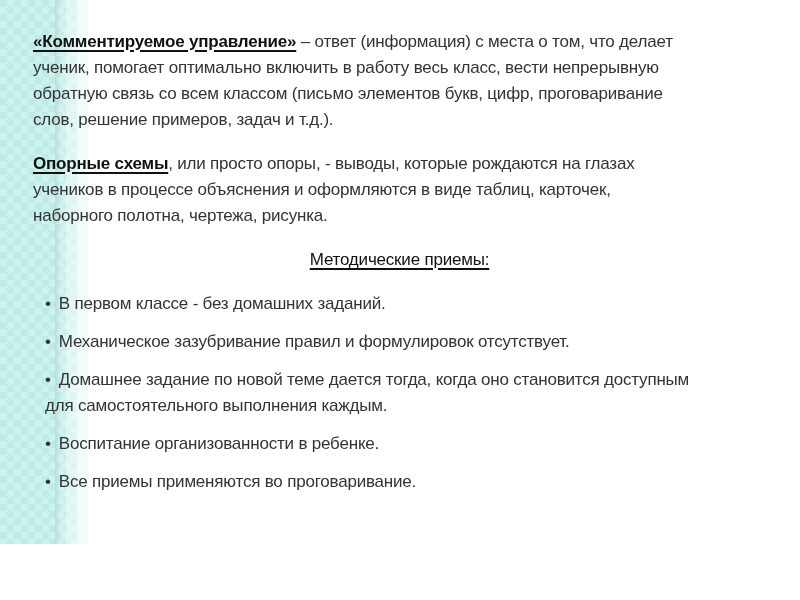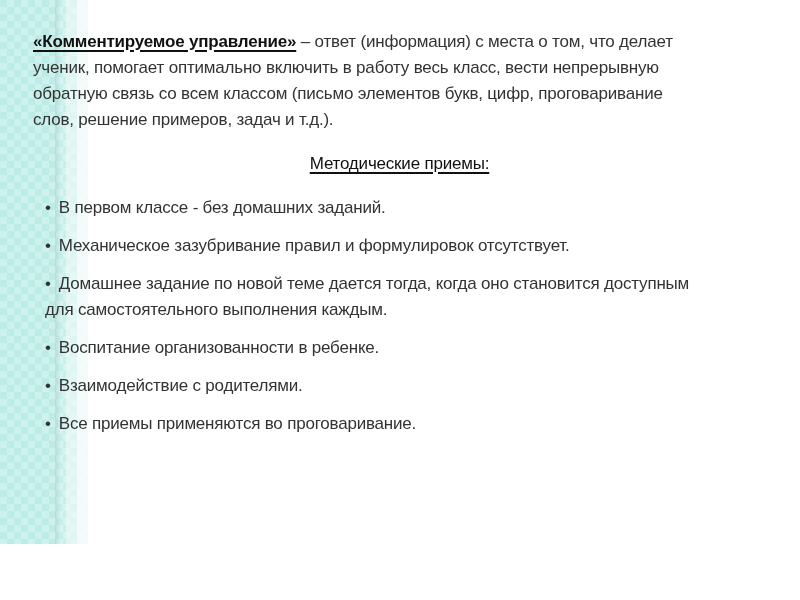--- a/index.html
+++ b/index.html
@@ -47,24 +47,26 @@
 <div class="slide">
   <div class="stripe"></div>
   <div class="stripe-edge"></div>
 
   <div class="content">
     <p class="para"><span class="lead">«Комментируемое управление»</span><span> –  ответ (информация) с места о том, что делает
 ученик, помогает оптимально включить в работу весь класс, вести непрерывную
 обратную связь со всем классом (письмо элементов букв, цифр, проговаривание
 слов, решение примеров, задач и т.д.).</span></p>
 
+    <p class="para"><span class="lead">Опорные схемы</span><span>, или просто опоры, - выводы, которые рождаются на глазах
+учеников в процессе объяснения и оформляются в виде таблиц, карточек,
+наборного полотна, чертежа, рисунка.</span></p>
 
     <p class="heading">Методические приемы:</p>
 
     <p class="bullet"><span class="bullet-char">•</span><span>В первом классе - без домашних заданий.</span></p>
     <p class="bullet"><span class="bullet-char">•</span><span>Механическое зазубривание правил и формулировок отсутствует.</span></p>
     <p class="bullet"><span class="bullet-char">•</span><span>Домашнее задание по новой теме дается тогда, когда оно становится доступным
 для самостоятельного выполнения каждым.</span></p>
     <p class="bullet"><span class="bullet-char">•</span><span>Воспитание организованности в ребенке.</span></p>
-    <p class="bullet"><span class="bullet-char">•</span><span>Взаимодействие с родителями.</span></p>
     <p class="bullet"><span class="bullet-char">•</span><span>Все приемы применяются во проговаривание.</span></p>
   </div>
 </div>
 
 </body></html>

